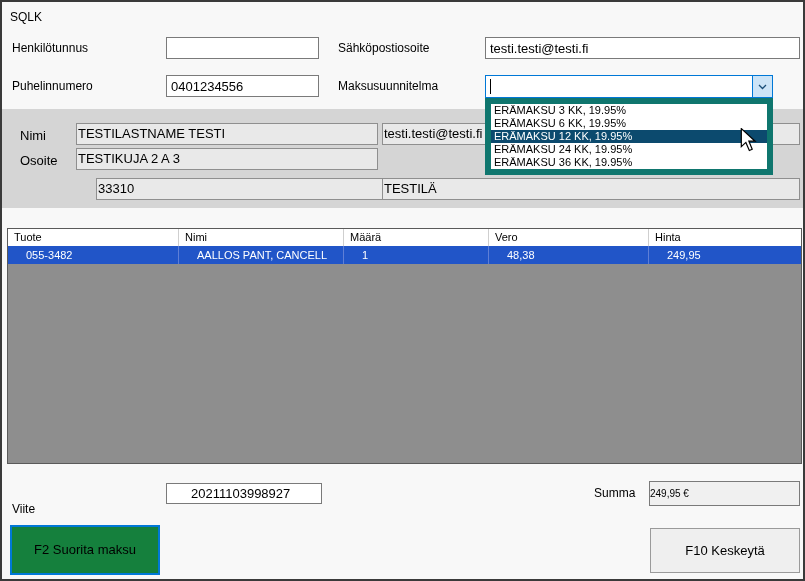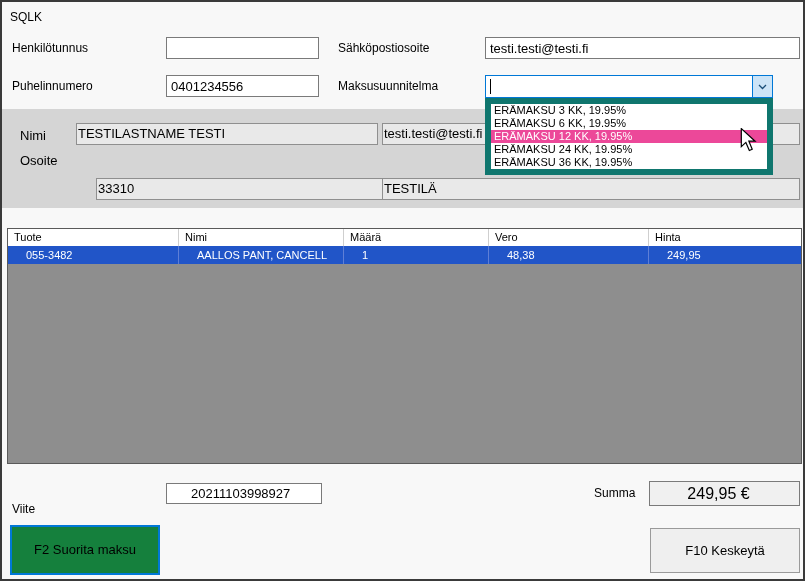--- a/index.html
+++ b/index.html
@@ -31,41 +31,41 @@
   #combo .btn{
     position:absolute;right:0;top:0;width:19px;height:100%;
     background:#cce4f7;border-left:1px solid #0078d7;
     display:flex;align-items:center;justify-content:center;
   }
   #dropdown{
     position:absolute;left:483px;top:96px;width:288px;z-index:50;
     box-sizing:border-box;border:6px solid #0f766e;background:#fff;
   }
   .opt{height:13px;line-height:13px;font-size:11px;padding-left:3px;white-space:nowrap;}
-  .opt.selected{background:#ec4899;color:#fff;}
+  .opt.selected{background:#0c4a6e;color:#fff;}
   
   #panel{position:absolute;left:0;top:107px;width:100%;height:99px;background:#d5d5d5;}
   #panel .lbl{font-size:13px;}
   
   #table{
     position:absolute;left:5px;top:226px;width:795px;height:236px;
     box-sizing:border-box;border:1px solid #5a5a5a;background:#8e8e8e;
   }
   .thead{display:flex;height:17px;background:#fff;}
   .hcell{box-sizing:border-box;border-right:1px solid #cfcfcf;
     font-size:11px;line-height:17px;padding-left:6px;white-space:nowrap;overflow:hidden;}
   .trow{display:flex;height:18px;background:#2155c8;color:#fff;}
   .rcell{box-sizing:border-box;border-right:1px solid #5f7fd6;
     font-size:11px;line-height:18px;padding-left:18px;white-space:nowrap;overflow:hidden;}
   .c1{width:171px;} .c2{width:165px;} .c3{width:145px;} .c4{width:160px;} .c5{flex:1;border-right:none;}
   
   #summa-field{
     position:absolute;left:647px;top:479px;width:151px;height:25px;
     box-sizing:border-box;border:1px solid #7a7a7a;background:#f0f0f0;
-    font-size:16px;line-height:23px;text-align:center;padding-right:12px;
+    font-size:10px;line-height:23px;text-align:left;padding-right:12px;
   }
   .btn-big{
     position:absolute;box-sizing:border-box;text-align:center;
     font-family:"Liberation Sans",sans-serif;font-size:13px;cursor:default;
   }
   #btn-pay{
     left:8px;top:523px;width:150px;height:50px;line-height:46px;
     background:#15803d;border:2px solid #0078d7;
   }
   #btn-cancel{
@@ -108,20 +108,21 @@
     <div class="opt">ERÄMAKSU 24 KK, 19.95%</div>
     <div class="opt">ERÄMAKSU 36 KK, 19.95%</div>
   </div>
 
   <div id="panel">
     <span class="lbl" style="left:18px;top:19px;">Nimi</span>
     <div class="ro" style="left:74px;top:14px;width:302px;">TESTILASTNAME TESTI</div>
     <div class="ro" style="left:380px;top:14px;width:418px;">testi.testi@testi.fi</div>
 
     <span class="lbl" style="left:18px;top:44px;">Osoite</span>
+    <div class="ro" style="left:74px;top:39px;width:302px;">TESTIKUJA 2 A 3</div>
 
     <div class="ro" style="left:74px;top:69px;width:302px;margin-left:20px;">33310</div>
     <div class="ro" style="left:380px;top:69px;width:418px;">TESTILÄ</div>
   </div>
 
   <div id="table">
     <div class="thead">
       <div class="hcell c1">Tuote</div>
       <div class="hcell c2">Nimi</div>
       <div class="hcell c3">Määrä</div>

